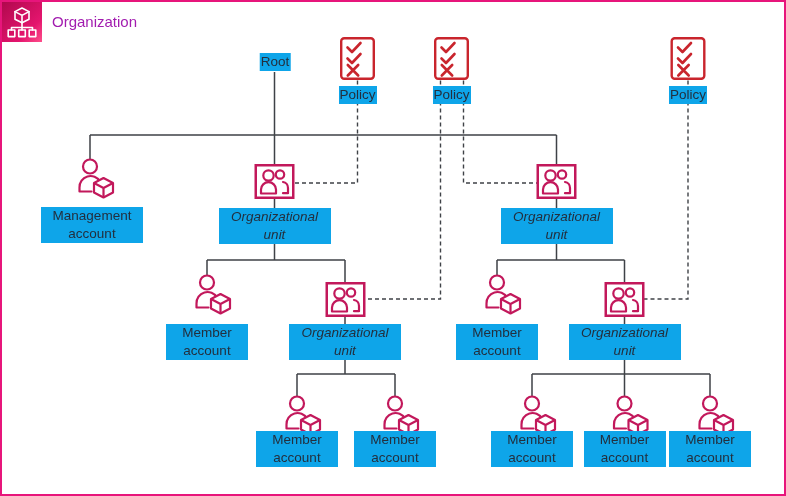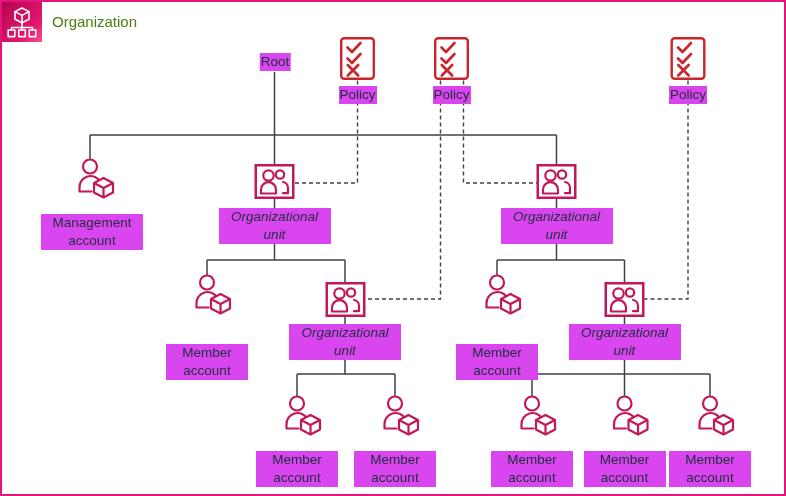--- a/index.html
+++ b/index.html
@@ -8,30 +8,30 @@
     border:2px solid #E7157B;background:#fff;overflow:hidden;
     font-family:"Liberation Sans", sans-serif;
   }
   .hdr-icon{
     position:absolute;left:0;top:0;width:40px;height:40px;
     background:linear-gradient(135deg,#B0084D 0%,#E4156E 70%,#FF4F8B 100%);
     display:flex;align-items:center;justify-content:center;
   }
   .hdr-title{
     position:absolute;left:50px;top:0;height:40px;line-height:40px;
-    font-size:15px;color:#4d7c0f;white-space:nowrap;
+    font-size:15px;color:#a21caf;white-space:nowrap;
   }
   svg.diagram{position:absolute;left:0;top:0;}
   .lbl{
     position:absolute;transform:translateX(-50%);
     font-size:13.5px;line-height:18px;color:#232F3E;text-align:center;
-    background:#d946ef;padding:0 1px;
+    background:#0ea5e9;padding:0 1px;
   }
   .nowrap{white-space:nowrap;}
-  .w80{width:80px;margin-top:20px;}
+  .w80{width:80px;}
   .w100{width:100px;}
   .w110{width:110px;font-style:italic;}
 </style>
 </head>
 <body>
 
 <div class="canvas">
 
   <div class="hdr-icon">
     <svg width="38" height="38" viewBox="0 0 38 38" fill="none" stroke="#fff" stroke-width="1.6" stroke-linejoin="round" stroke-linecap="round">
@@ -134,21 +134,21 @@
         </g>
     </g>
   </svg>
 
   <div class="lbl nowrap" style="left:273px;top:51px;">Root</div>
 
   <div class="lbl nowrap" style="left:355.5px;top:84px;">Policy</div>
   <div class="lbl nowrap" style="left:449.5px;top:84px;">Policy</div>
   <div class="lbl nowrap" style="left:686px;top:84px;">Policy</div>
 
-  <div class="lbl w100" style="left:90px;top:212px;text-align:center;">Management account</div>
+  <div class="lbl w100" style="left:90px;top:205px;text-align:center;">Management account</div>
   <div class="lbl w110" style="left:272.5px;top:206px;">Organizational unit</div>
   <div class="lbl w110" style="left:554.5px;top:206px;">Organizational unit</div>
 
   <div class="lbl w80" style="left:205px;top:322px;">Member account</div>
   <div class="lbl w110" style="left:343px;top:322px;">Organizational unit</div>
   <div class="lbl w80" style="left:495px;top:322px;">Member account</div>
   <div class="lbl w110" style="left:622.5px;top:322px;">Organizational unit</div>
 
   <div class="lbl w80" style="left:295px;top:429px;">Member account</div>
   <div class="lbl w80" style="left:393px;top:429px;">Member account</div>

